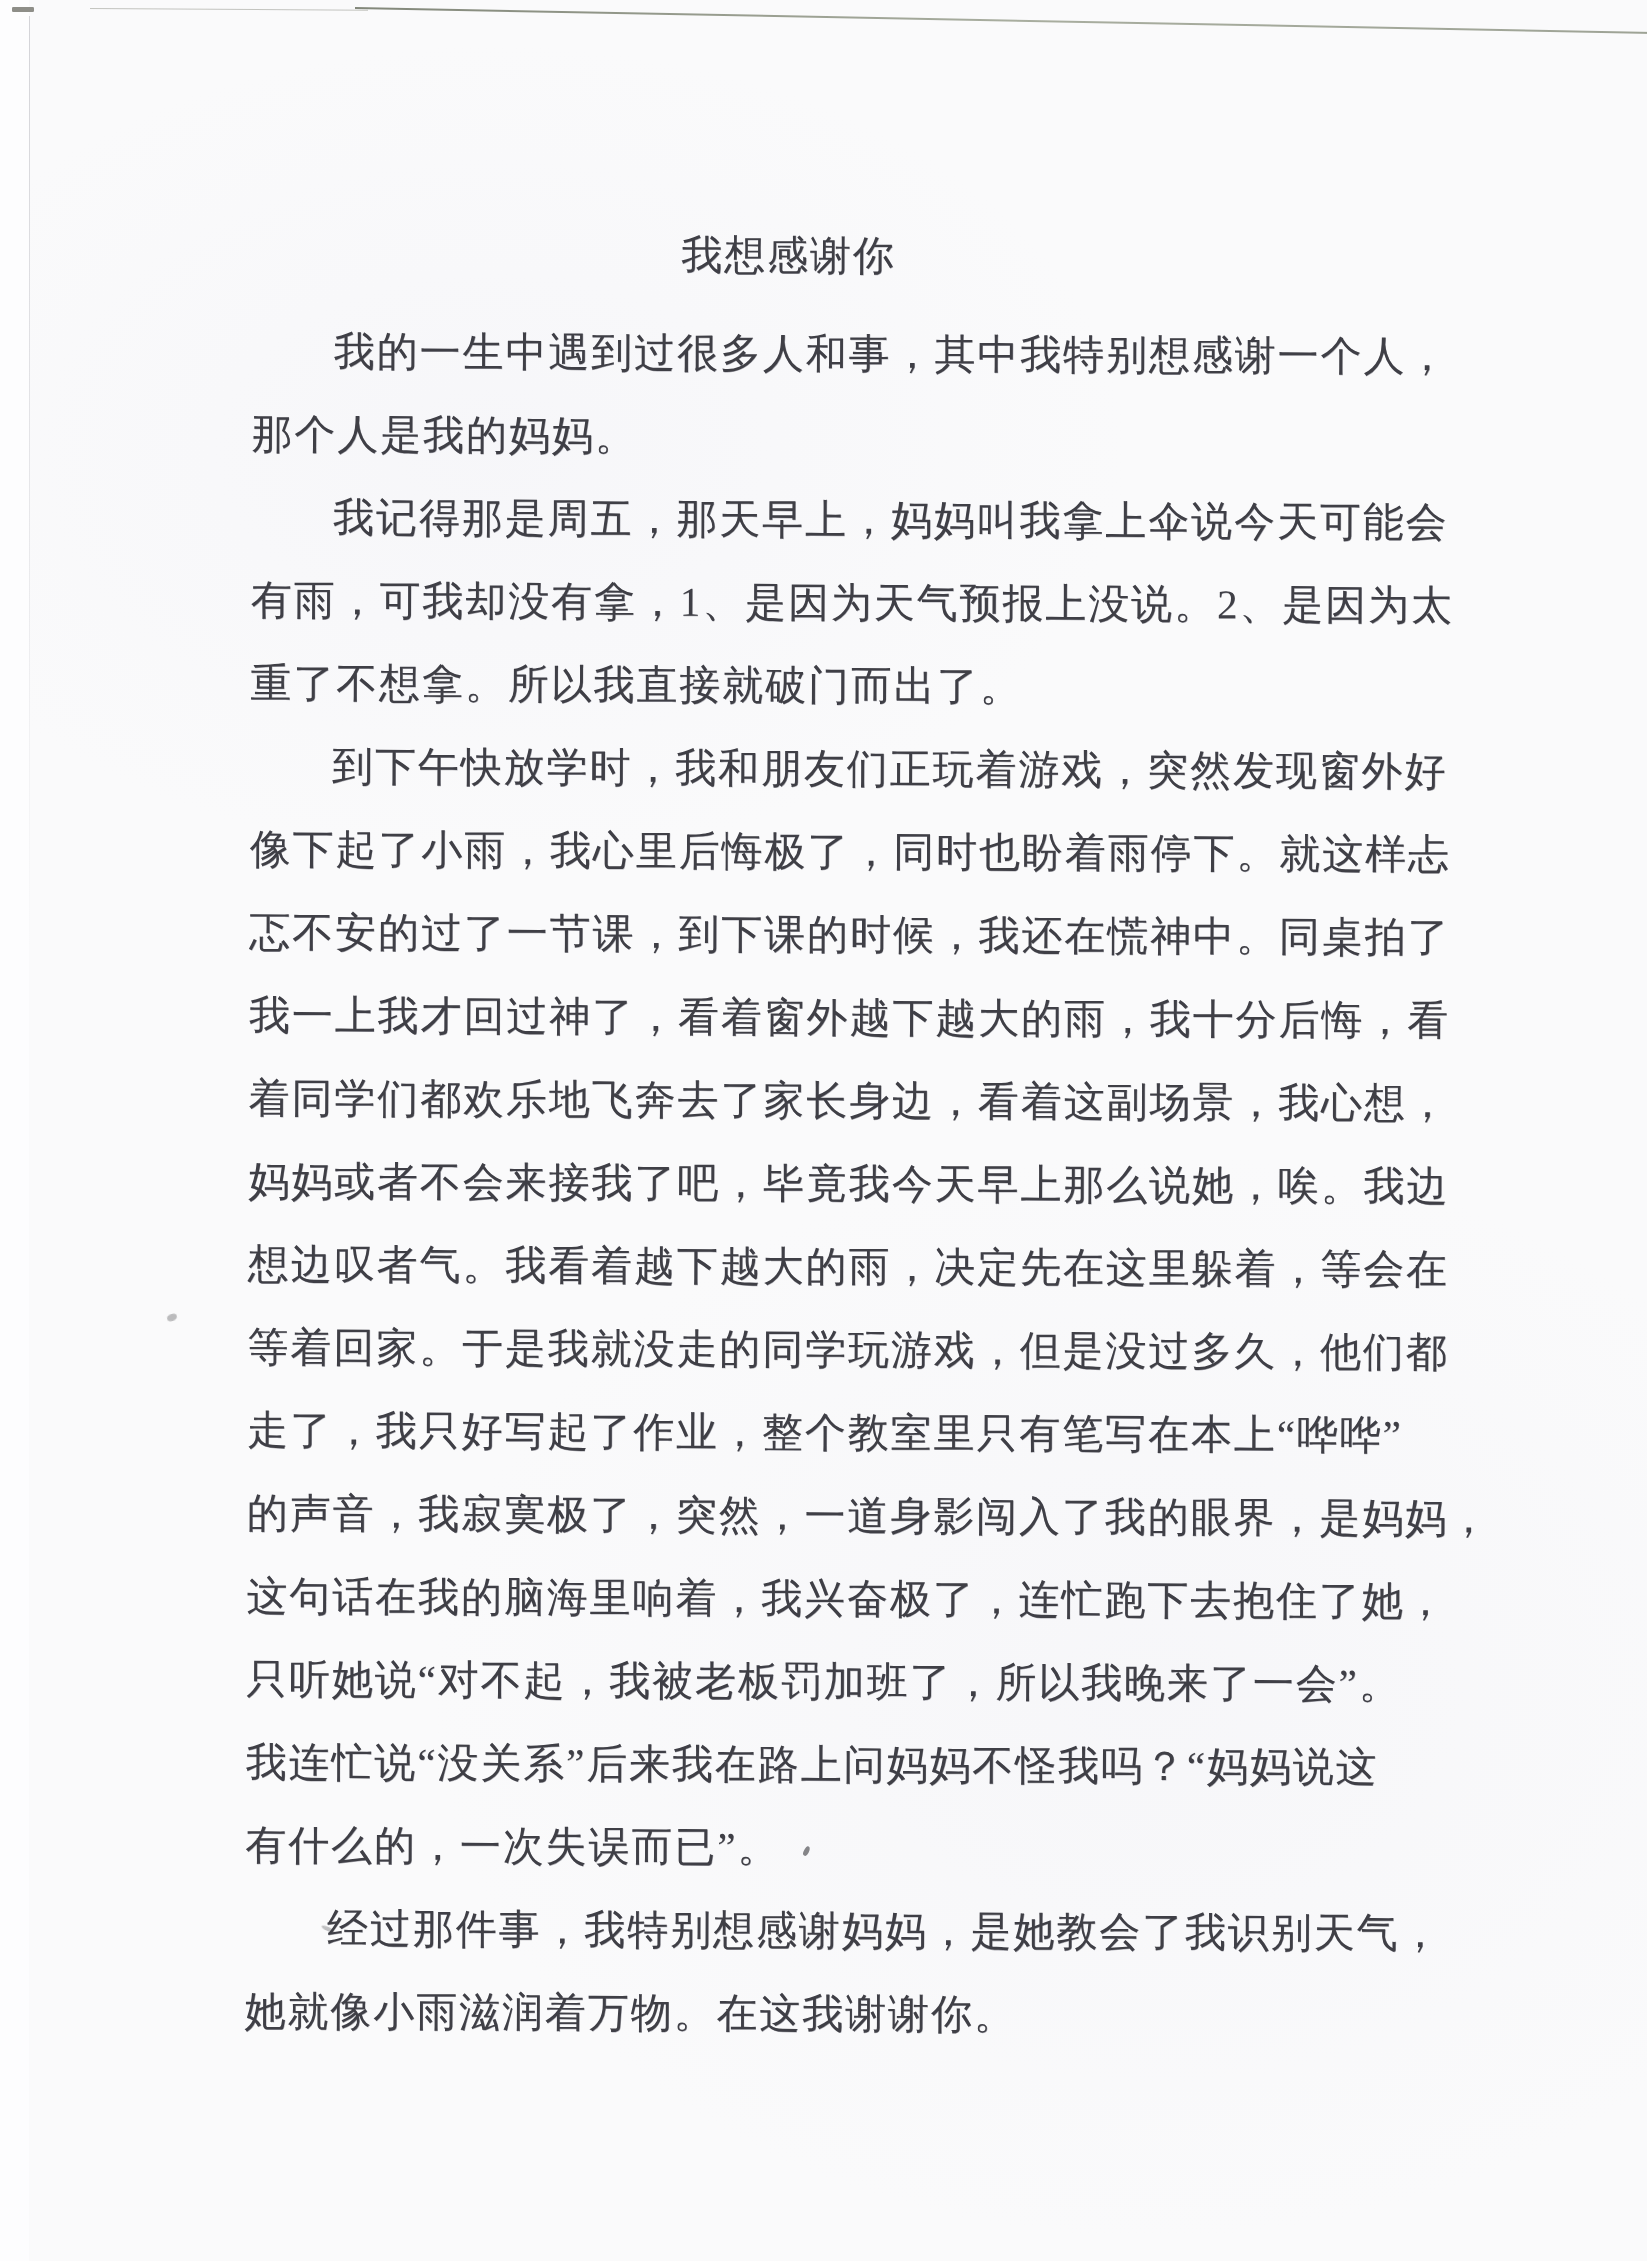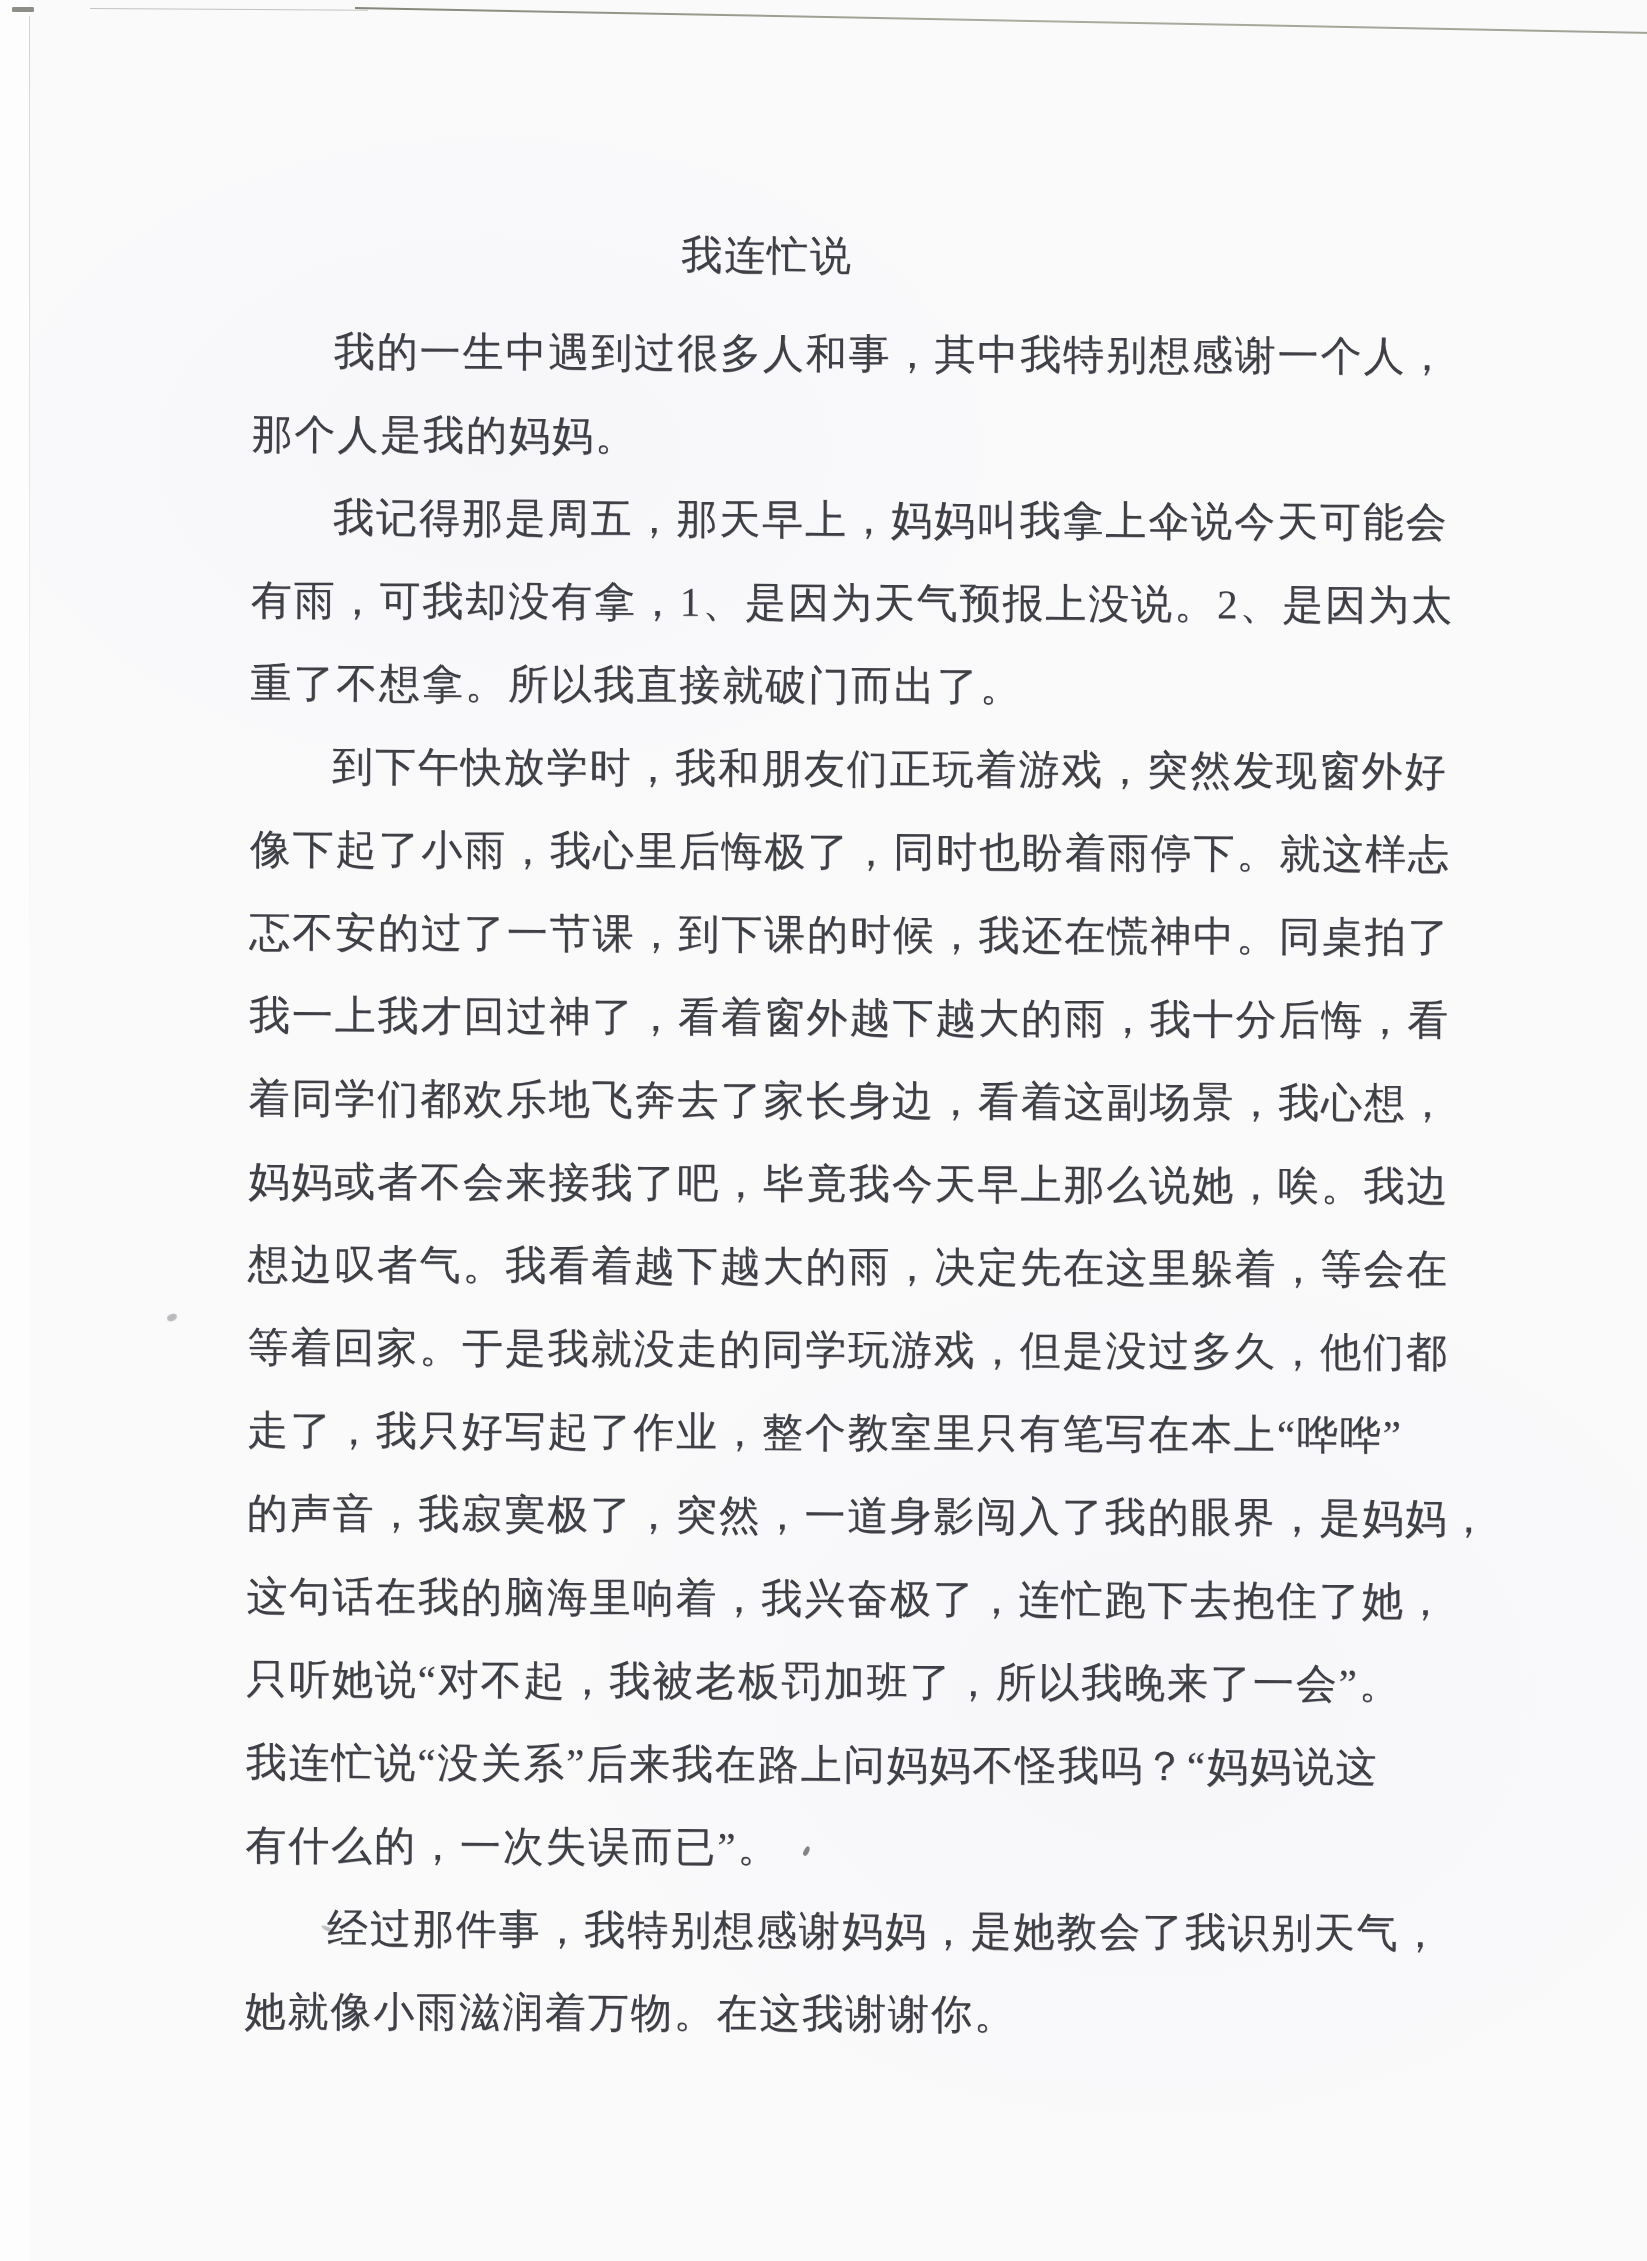--- a/index.html
+++ b/index.html
@@ -119,21 +119,21 @@
   <div class="left-strip"></div>
   <div class="left-edge-line"></div>
   <div class="top-corner-dash"></div>
   <div class="top-edge-line"></div>
   <div class="top-edge-line-faint"></div>
   <div class="smudge-a"></div>
   <div class="smudge-b"></div>
   <div class="smudge-c"></div>
 
   <div class="content">
-    <div class="title">我连忙说</div>
+    <div class="title">我想感谢你</div>
 
     <div class="body-text">
 
       <div class="line first">我的一生中遇到过很多人和事，其中我特别想感谢一个人，</div>
       <div class="line">那个人是我的妈妈。</div>
 
       <div class="line first">我记得那是周五，那天早上，妈妈叫我拿上伞说今天可能会</div>
       <div class="line">有雨，可我却没有拿，1、是因为天气预报上没说。2、是因为太</div>
       <div class="line">重了不想拿。所以我直接就破门而出了。</div>
 

